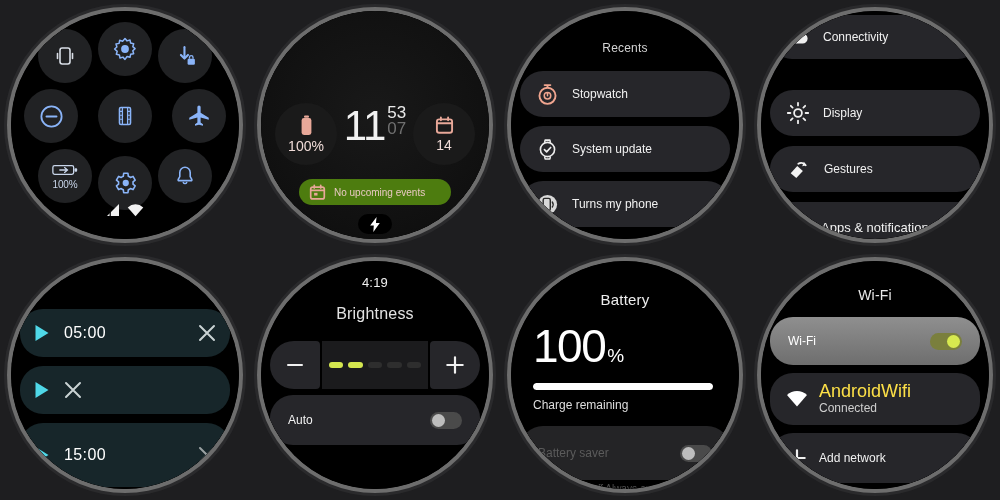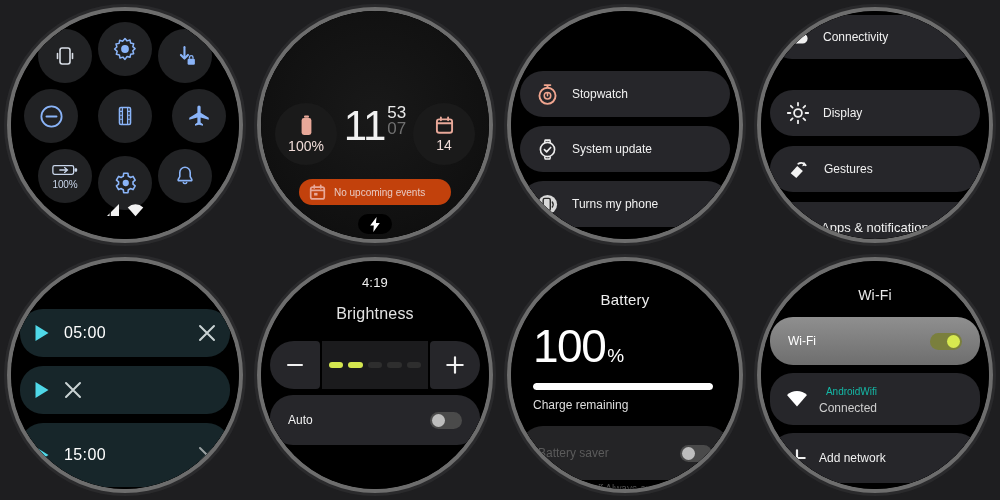--- a/index.html
+++ b/index.html
@@ -70,21 +70,21 @@
   .wf-time {
     position:absolute; left:50%; top:96px; transform:translateX(-50%);
     display:flex; align-items:flex-start;
   }
   .wf-hour { font-size:42px; line-height:38px; color:#f2f2f2; font-weight:400; letter-spacing:-1px; }
   .wf-mins { display:flex; flex-direction:column; margin-left:2px; margin-top:-2px;}
   .wf-m1 { font-size:17px; line-height:16px; color:#e9e9e9; }
   .wf-m2 { font-size:17px; line-height:16px; color:#6f6f6f; }
   .wf-chip {
     position:absolute; left:50%; top:168px; transform:translateX(-50%);
-    min-width:132px; height:26px; border-radius:13px; background:#c2410c;
+    min-width:132px; height:26px; border-radius:13px; background:#4d7c0f;
     display:flex; align-items:center; padding:0 10px; gap:8px;
   }
   .wf-chip .txt { font-size:10px; color:#e8c9c2; }
   .wf-dot {
     position:absolute; left:50%; top:203px; transform:translateX(-50%);
     width:34px; height:20px; border-radius:10px; background:#000;
     display:flex; align-items:center; justify-content:center;
   }
 
   
@@ -147,21 +147,21 @@
   .dimrow .label { color:#5b5b5b; }
   .dimtext {
     position:absolute; left:0; right:0; text-align:center;
     font-size:10px; color:#4e4e4e; white-space:nowrap;
   }
 
   
   .row.hl { background:linear-gradient(180deg,#8f8f8f 0%, #6e6e6e 100%); }
   .row.hl .label { color:#fff; }
   .wstack { display:flex; flex-direction:column; justify-content:center; }
-  .wstack .nm { font-size:10px; color:#14b8a6; line-height:17px;text-align:right; }
+  .wstack .nm { font-size:18px; color:#fde047; line-height:17px;text-align:right; }
   .wstack .st { font-size:12px; color:#cfcfcf; line-height:16px; }
 </style>
 </head>
 <body>
 
 <div class="grid">
 
   <div class="cell">
     <div class="watch">
       <div class="screen">
@@ -286,20 +286,21 @@
             <path d="M6 0L0 8h3.4L3 14l6-8.4H5.4z" fill="#fff"></path>
           </svg>
         </div>
       </div>
     </div>
   </div>
 
   <div class="cell">
     <div class="watch">
       <div class="screen">
+        <div class="title" style="top:30px;">Recents</div>
 
         <div class="row" style="top:60px;">
           <svg width="23" height="23" viewBox="0 0 24 24">
             <circle cx="12" cy="13.4" r="8.4" fill="none" stroke="#f0a58f" stroke-width="2"></circle>
             <circle cx="12" cy="13.4" r="3.4" fill="none" stroke="#f0a58f" stroke-width="1.6"></circle>
             <path d="M12 10.6v2.8" stroke="#f0a58f" stroke-width="1.6" stroke-linecap="round"></path>
             <path d="M9 2.2h6" stroke="#f0a58f" stroke-width="2" stroke-linecap="round"></path>
             <path d="M12 2.2v2.8" stroke="#f0a58f" stroke-width="2"></path>
           </svg>
           <span class="label">Stopwatch</span>

